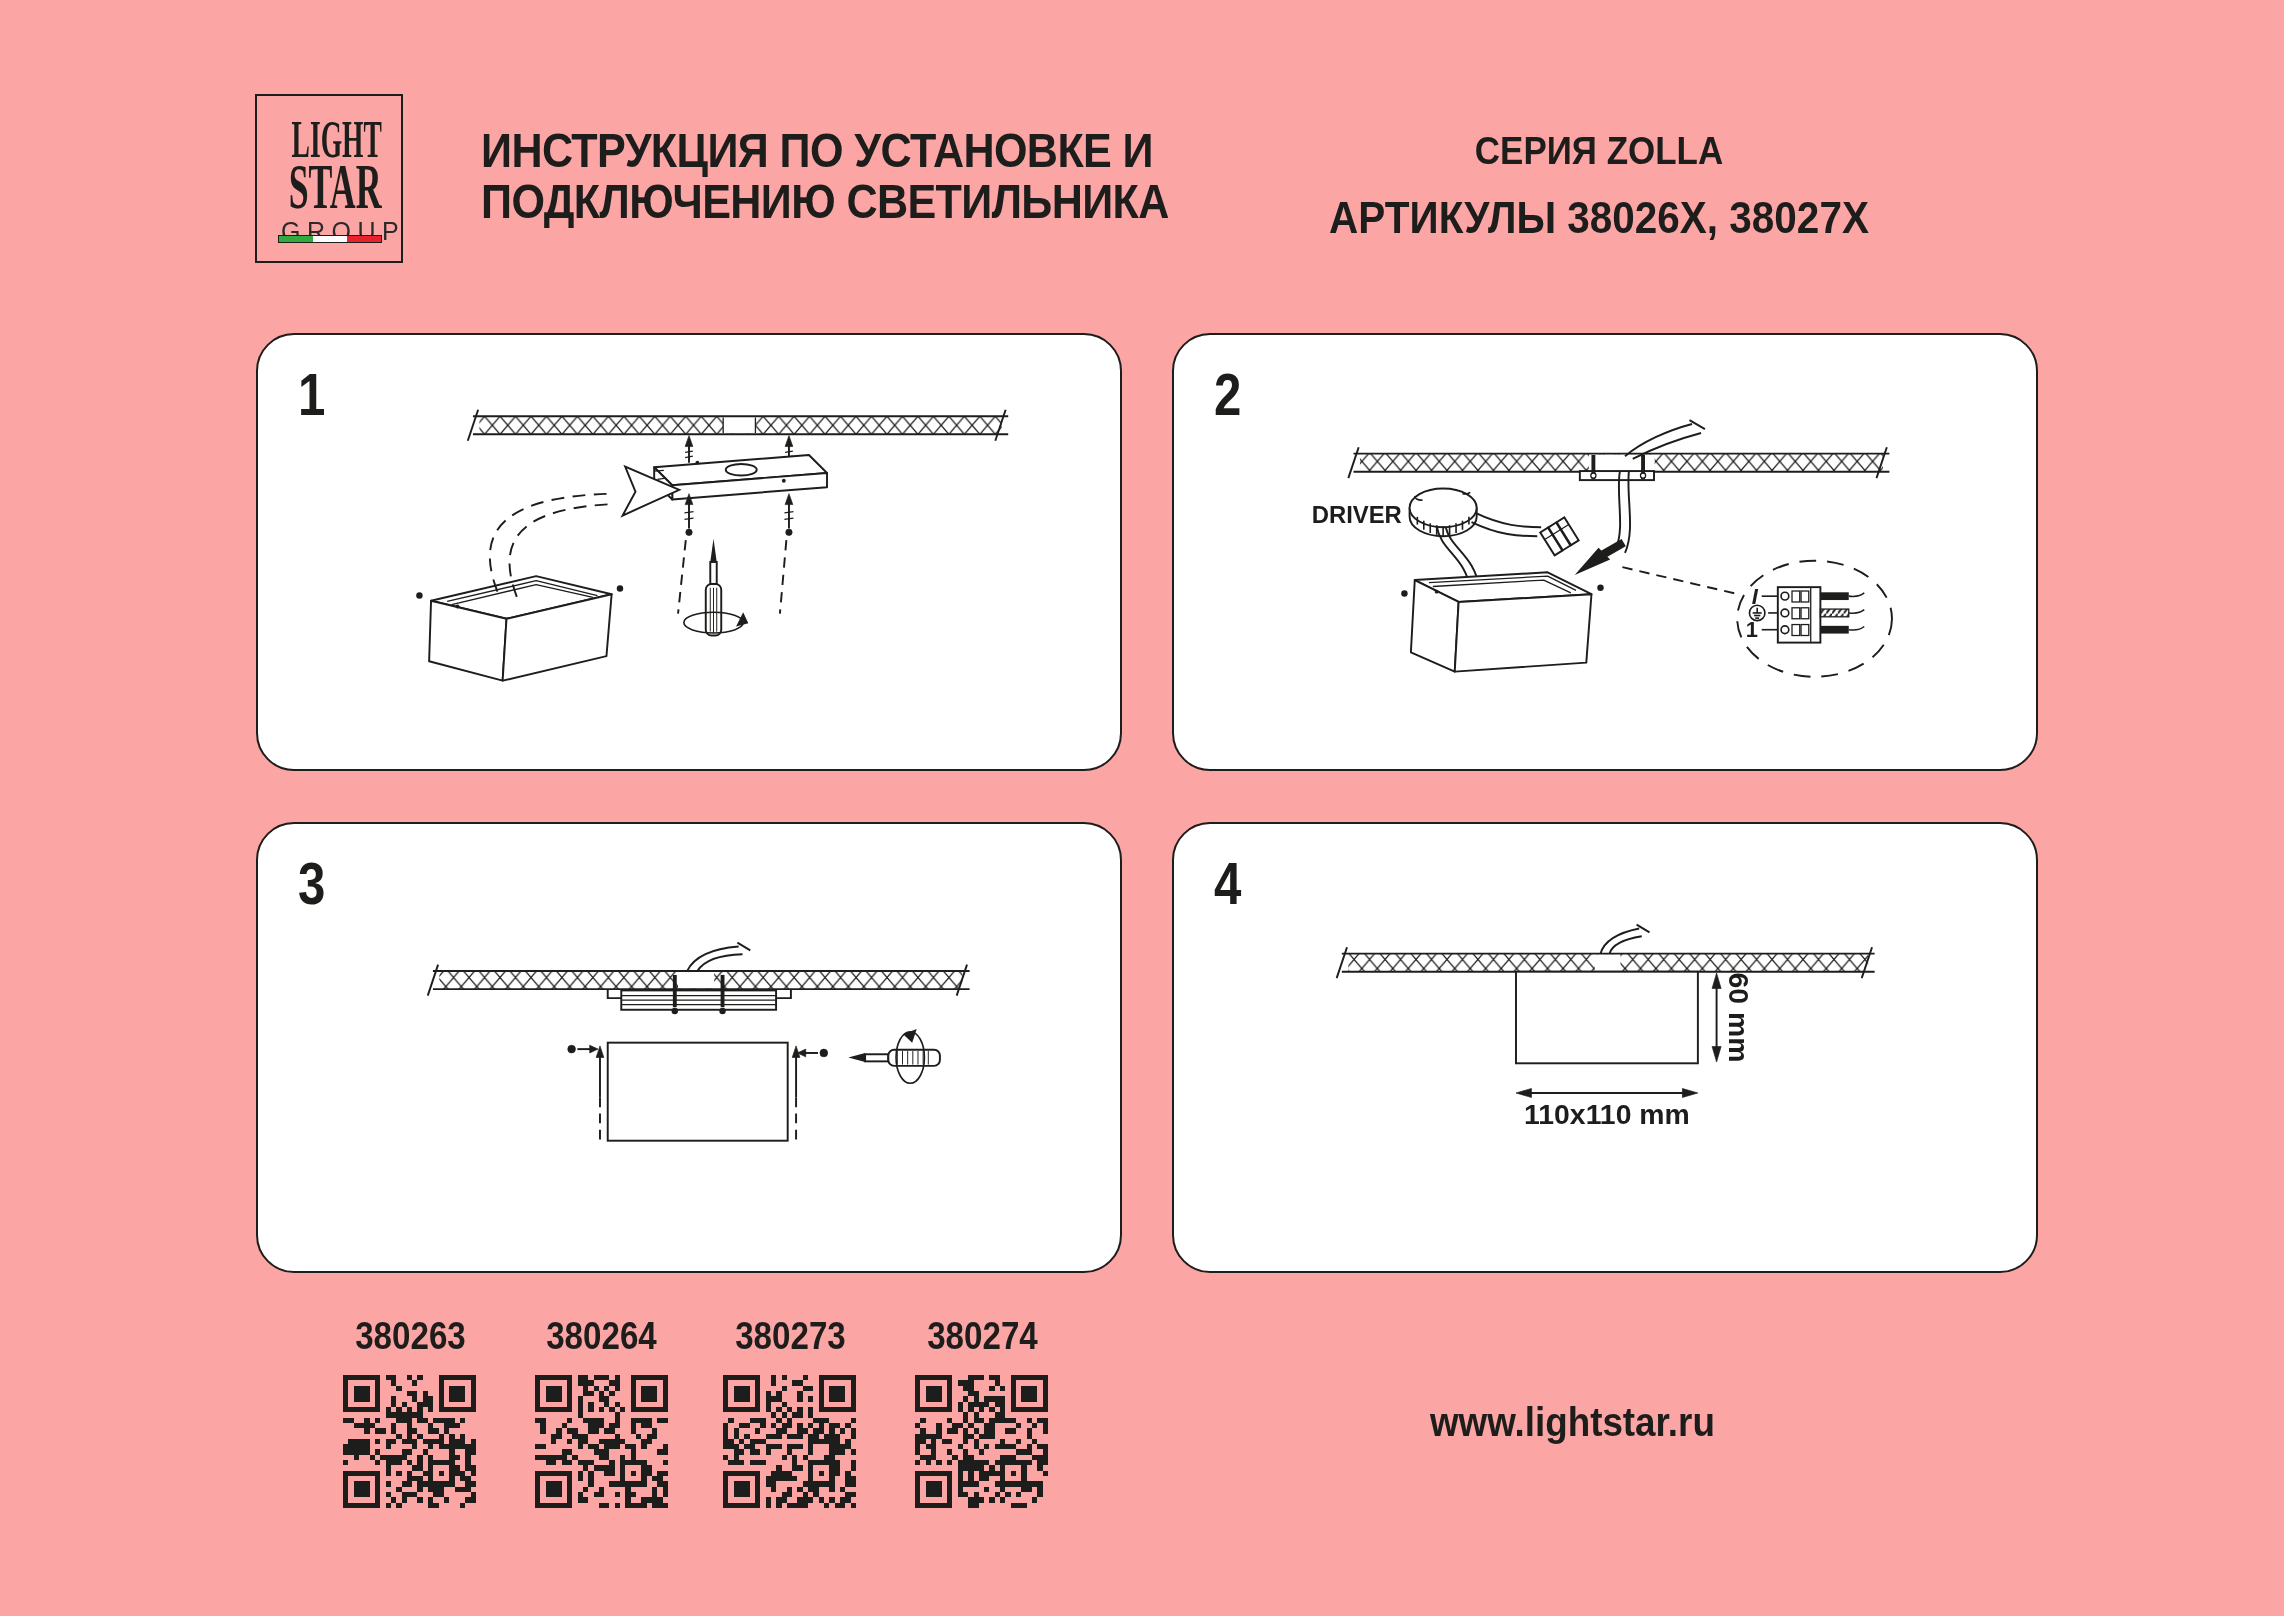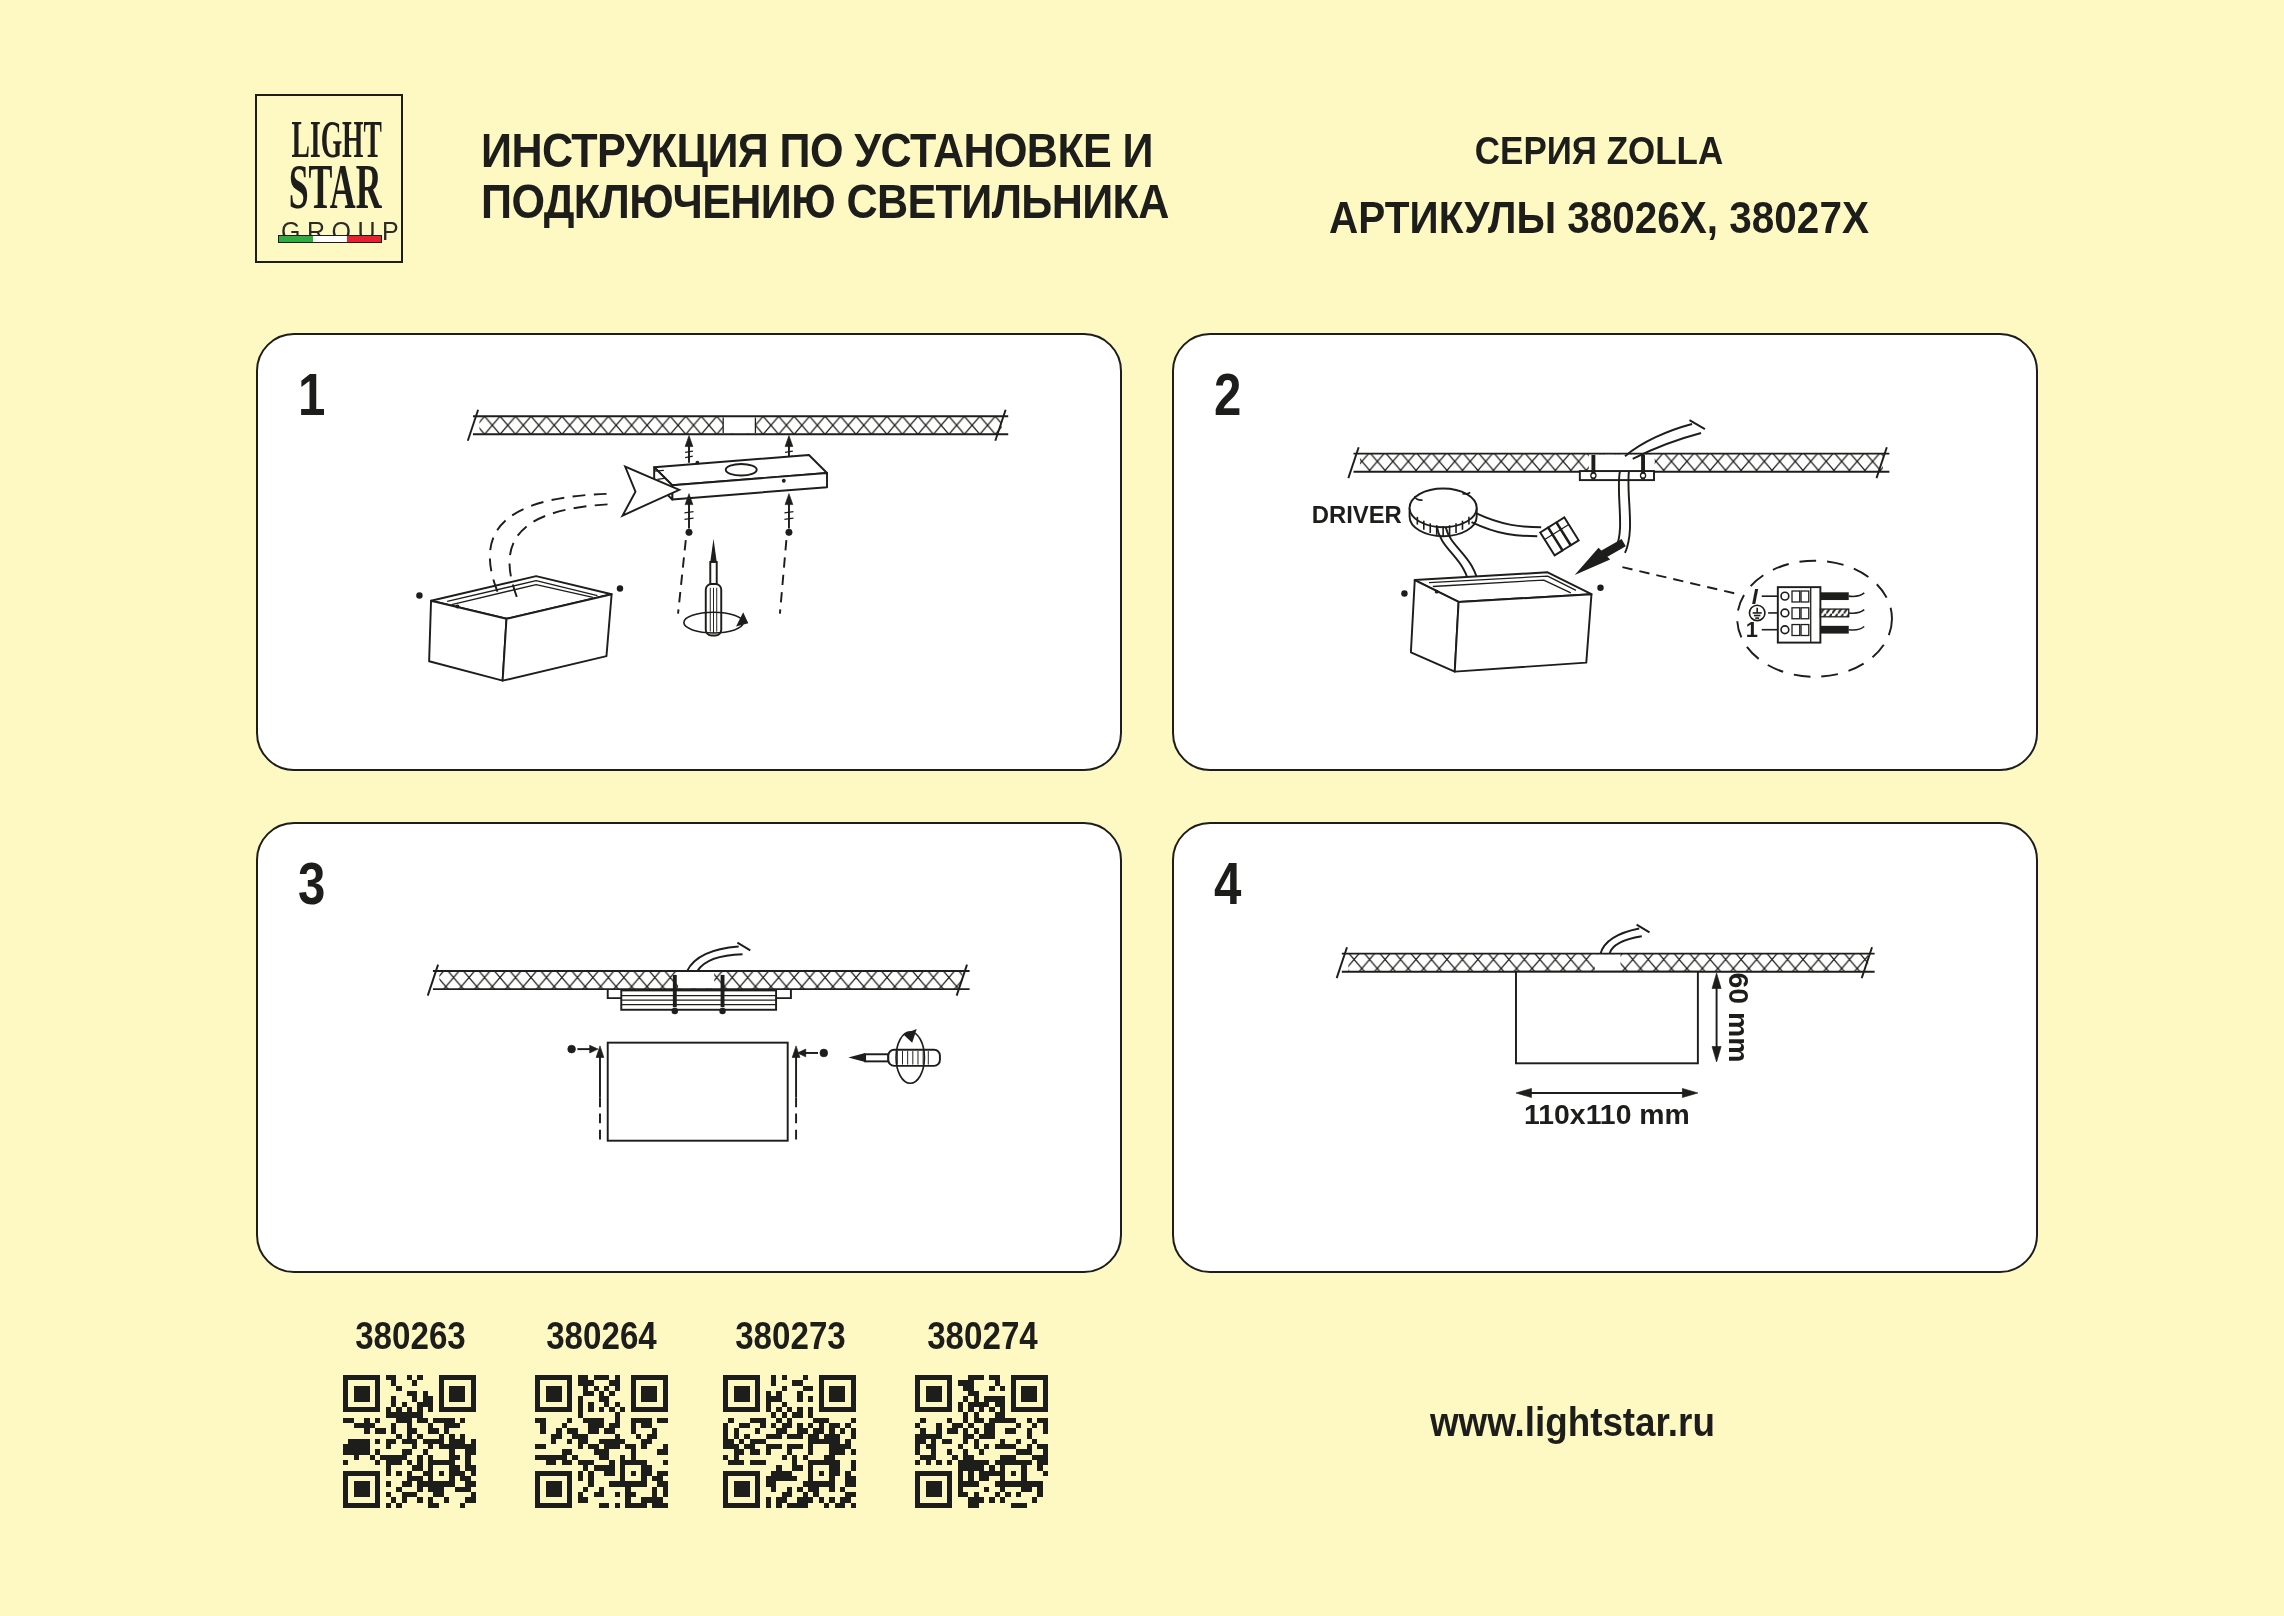--- a/index.html
+++ b/index.html
@@ -1,16 +1,16 @@
 <!DOCTYPE html>
 <html style="font-size:10.4px"><head>
 <meta charset="utf-8">
 <style>
   html,body{margin:0;padding:0;background:#fff;}
-  .page{position:relative;width:2284px;height:1616px;background:#fef9c3;
+  .page{position:relative;width:2284px;height:1616px;background:#fca5a5;
         font-family:"Liberation Sans",sans-serif;color:#1d1d1b;overflow:hidden;}
 
   
   .logo-box{position:absolute;left:255px;top:94px;width:148px;height:169px;
             border:2px solid #1d1d1b;box-sizing:border-box;text-align:center;}
   .logo-light{margin-top:22px;font-family:"Liberation Serif",serif;font-weight:bold;
               font-size:53px;line-height:0.82;transform:scaleX(0.52);transform-origin:center;}
   .logo-star{font-family:"Liberation Serif",serif;font-weight:bold;
              font-size:64px;line-height:0.82;transform:scaleX(0.56);transform-origin:center;}
   .logo-group{font-size:25px;font-weight:400;letter-spacing:6.5px;padding-left:24px;

